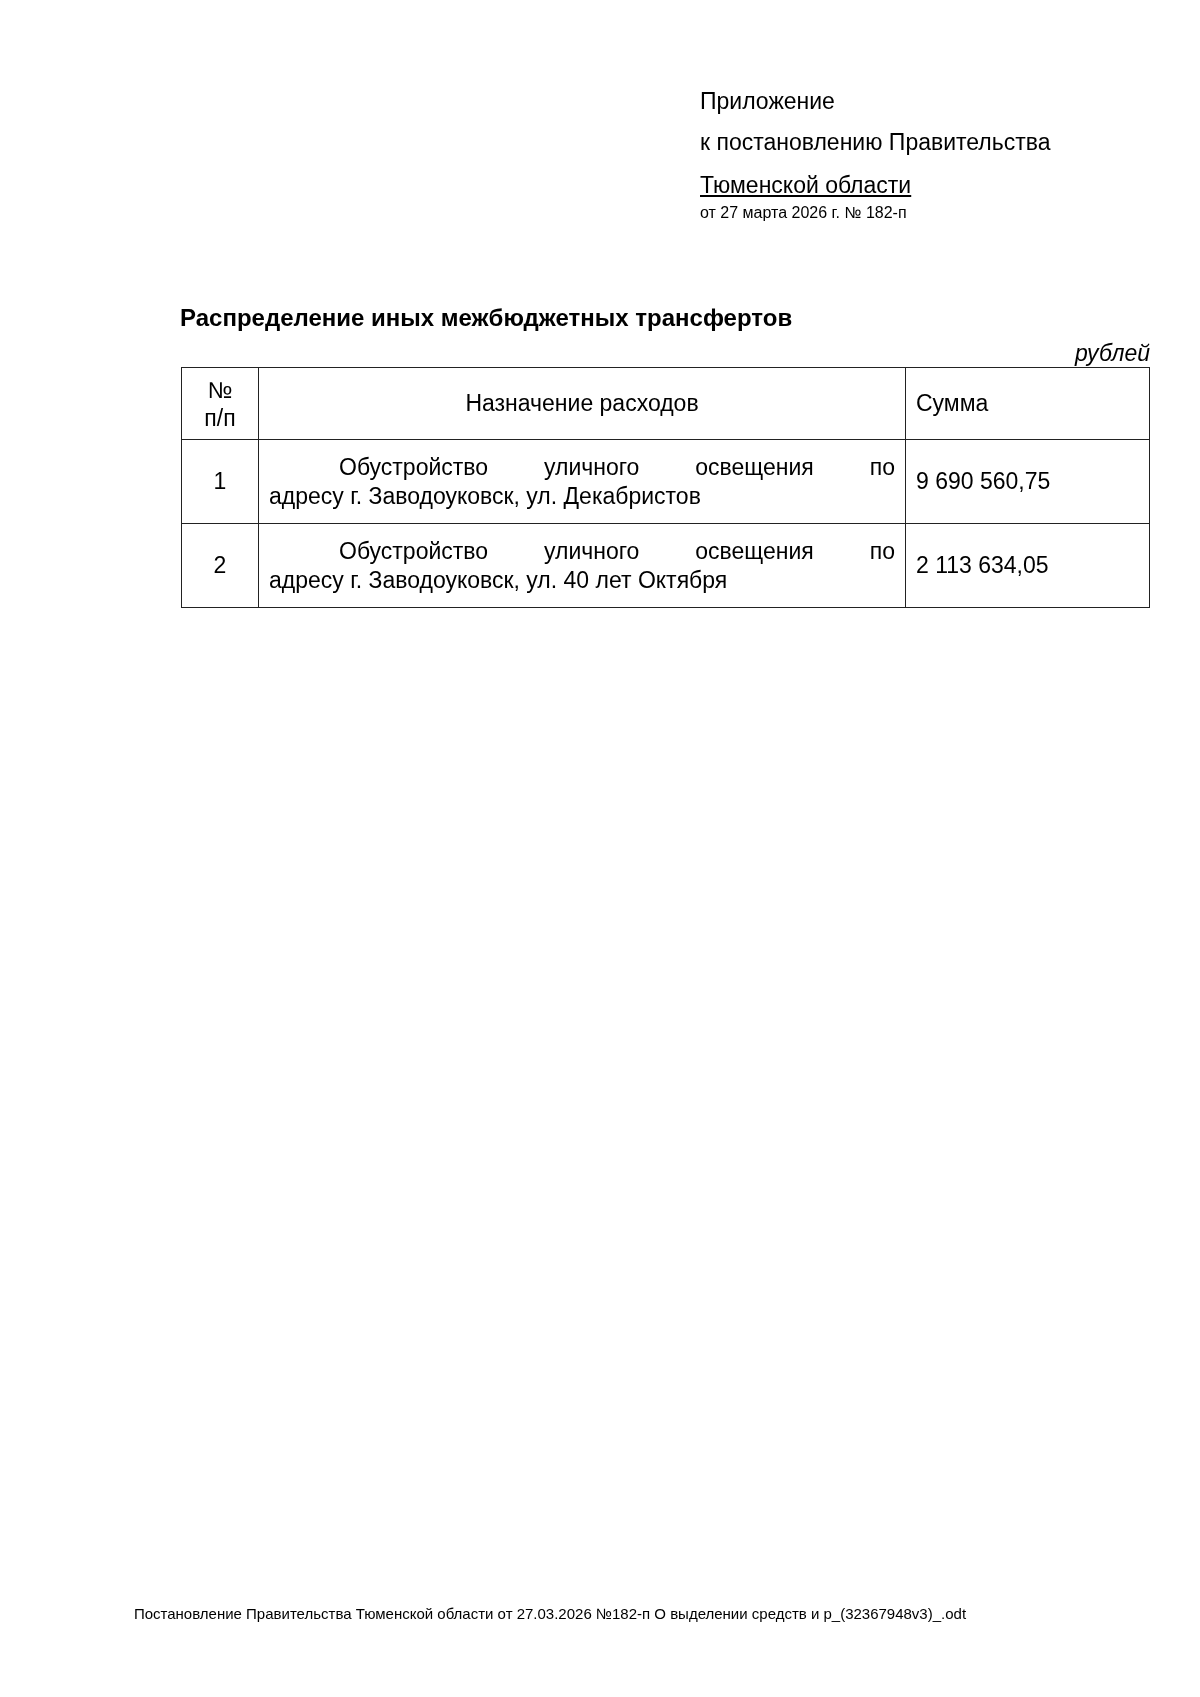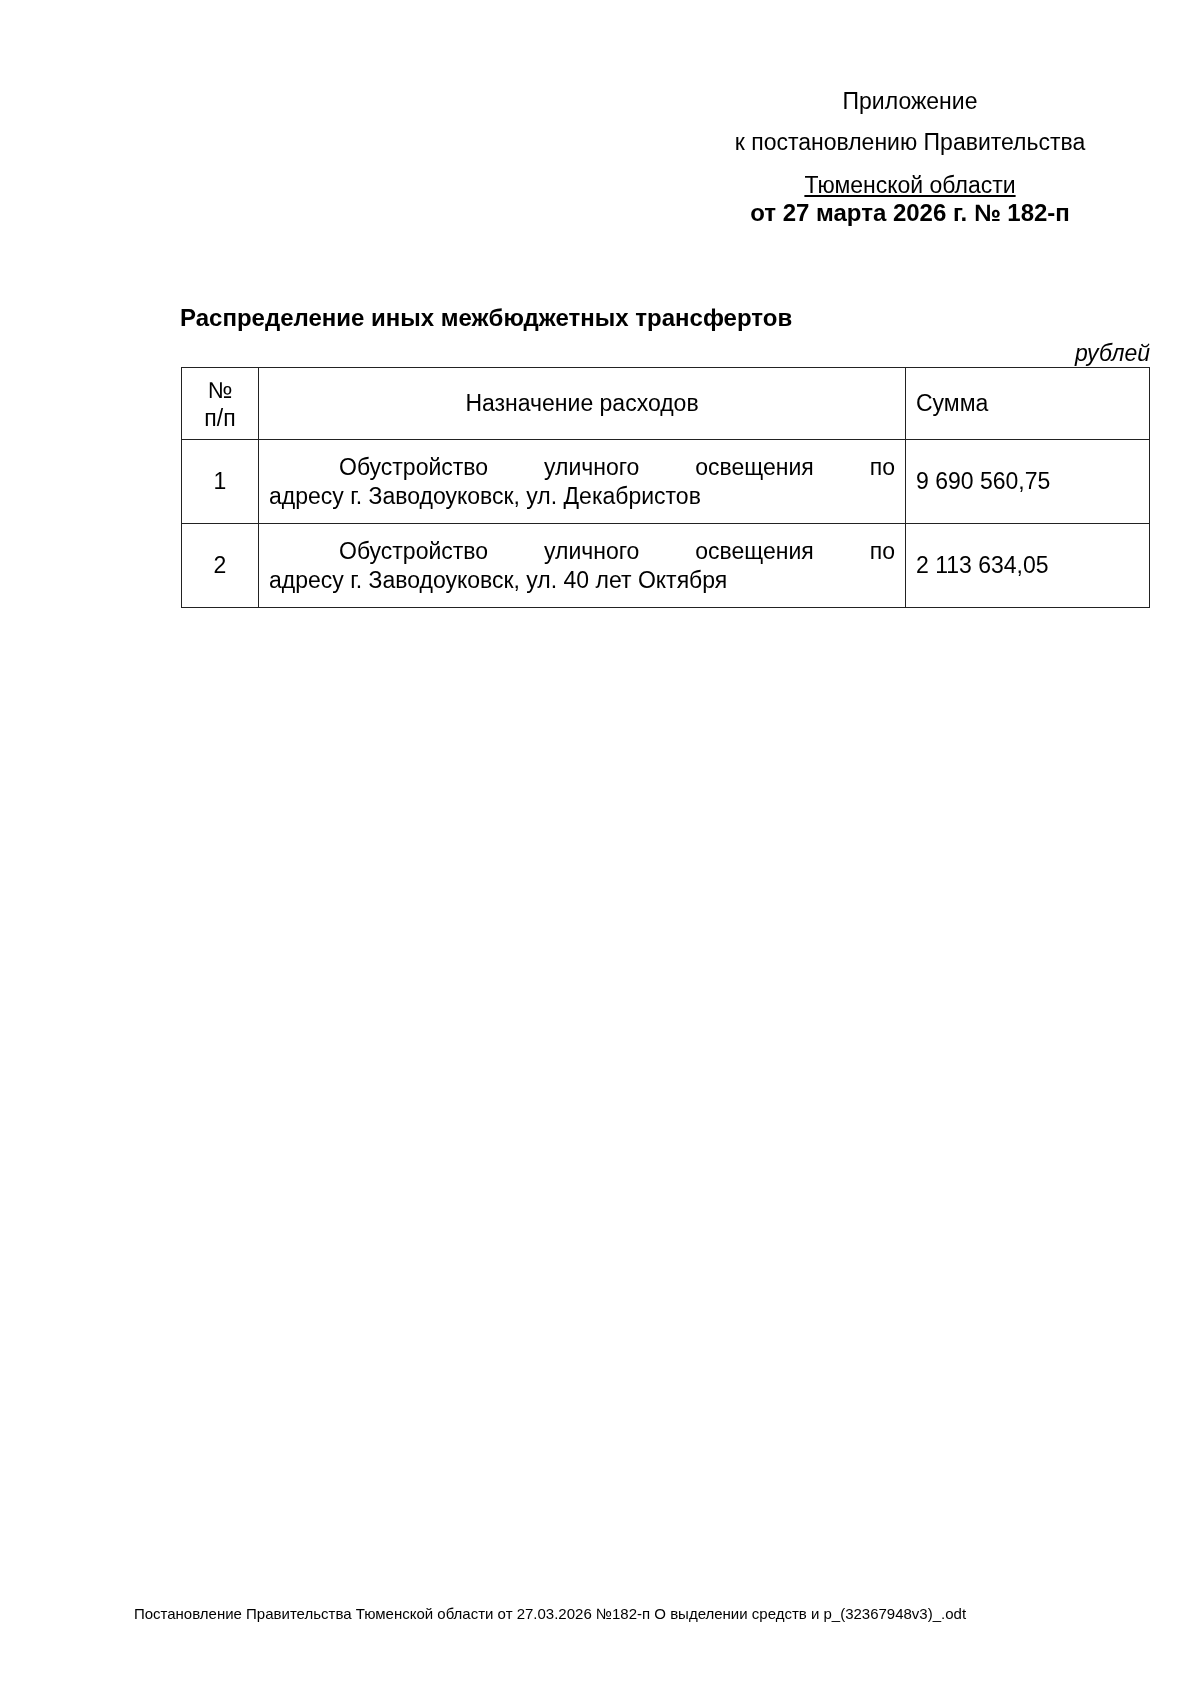--- a/index.html
+++ b/index.html
@@ -1,22 +1,22 @@
 <!DOCTYPE html>
 <html><head>
 <meta charset="utf-8">
 <style>
   html, body { margin:0; padding:0; background:#ffffff; }
   body { width:1200px; height:1697px; position:relative; overflow:hidden;
          font-family:"Liberation Sans", sans-serif; color:#000; }
-  .hdr { position:absolute; left:700px; width:420px; text-align:center; font-size:23px; line-height:28px; }
+  .hdr { position:absolute; left:700px; width:420px; text-align:left; font-size:23px; line-height:28px; }
   .hdr.l1 { top:87px; }
   .hdr.l2 { top:128px; }
   .hdr.l3 { top:171px;text-decoration:underline; }
-  .hdr.l4 { top:199px; font-weight:bold; font-size:24px; }
+  .hdr.l4 { top:199px; font-weight:normal; font-size:16px; }
   .title { position:absolute; top:303px; left:180px; width:970px; text-align:left;
            font-weight:bold; font-size:24px; line-height:30px; }
   .units { position:absolute; top:340px; right:50px; font-size:23px; line-height:26px;font-style:italic; }
   table.grid { position:absolute; left:181px; top:367px; width:969px; border-collapse:collapse;
                font-size:23px; }
   table.grid td { border:1.5px solid #222; padding:0 10px; vertical-align:middle; }
   table.grid td.num { width:56px; text-align:center; }
   table.grid td.desc { width:626px; }
   table.grid td.sum { text-align:left; }
   tr.head { height:72px; }

